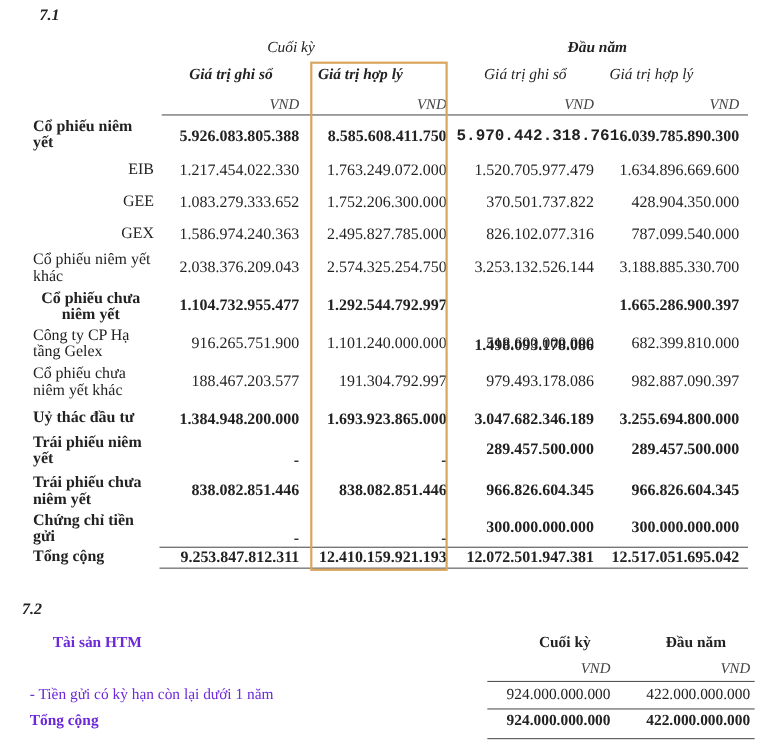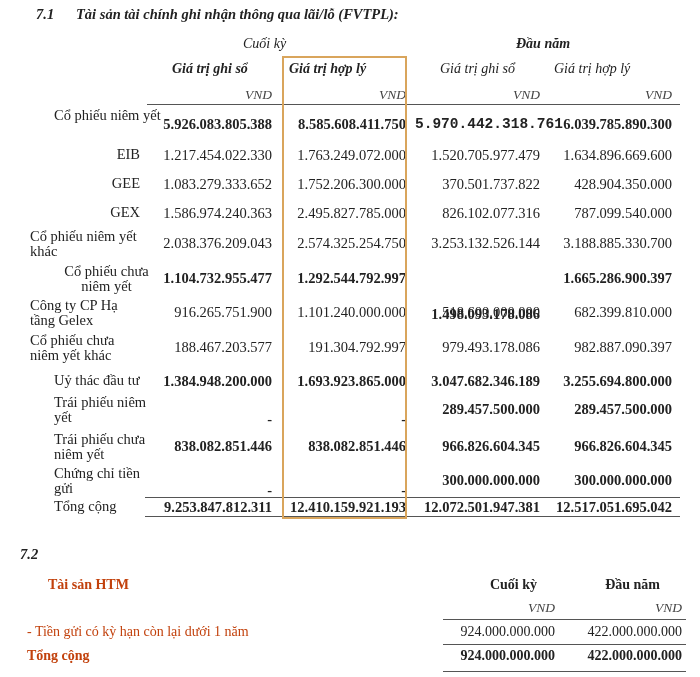--- a/index.html
+++ b/index.html
@@ -13,46 +13,45 @@
       font-style: italic; font-weight: bold; font-size: 14.5px; color: #222;
     }
     .hdr-italic { font-style: italic; font-size: 14px; color: #222; }
     .hdr-bold-italic { font-style: italic; font-weight: bold; font-size: 14px; color: #222; }
     .vnd { font-style: italic; font-size: 13.5px; color: #444; text-align: right; }
     .rule { position: absolute; height: 0; border-top: 1.5px solid #555; }
     .row { position: absolute; left: 0; width: 700px; }
     .label {
       position: absolute; left: 30px; width: 120px; font-size: 14.5px; line-height: 15px; color: #222;
     }
-    .label.bold { font-weight: normal; margin-left: 24px; }
+    .label.bold { font-weight: bold; }
     .label.indent-right { text-align: right; width: 110px; left: 30px; }
     .num {
       position: absolute; text-align: right; font-size: 14.5px; color: #222; white-space: nowrap;
     }
     .num.bold { font-weight: bold; }
     .c1 { left: 140px; width: 132px; }
     .c2 { left: 280px; width: 126px; }
     .c3 { left: 415px; width: 125px; }
     .c4 { left: 548px; width: 124px; }
     .highlight-box {
       position: absolute; left: 282px; top: 56px; width: 125px; height: 463px;
       border: 2.5px solid #d9a55c; box-sizing: border-box;
     }
-    .t2-label { position: absolute; font-size: 14px; color: #c2410c; }
+    .t2-label { position: absolute; font-size: 14px; color: #6d28d9; }
     .t2-num { position: absolute; text-align: right; font-size: 14px; color: #222; white-space: nowrap; }
     .t2-num.bold { font-weight: bold; }
     .t2c1 { left: 430px; width: 125px; }
     .t2c2 { left: 560px; width: 122px; }
   </style>
 </head>
 <body>
 
 <div class="abs section-title" style="left:36px; top:6px; width:660px;">
   <span>7.1</span>
-  <span style="position:absolute; left:40px; white-space:nowrap;">Tài sản tài chính ghi nhận thông qua lãi/lỗ (FVTPL):</span>
 </div>
 
 <div class="abs hdr-italic" style="left:243px; top:36px;">Cuối kỳ</div>
 <div class="abs hdr-italic" style="left:516px; top:36px; font-weight:bold;">Đầu năm</div>
 
 <div class="abs hdr-bold-italic" style="left:172px; top:61px;">Giá trị ghi sổ</div>
 <div class="abs hdr-bold-italic" style="left:289px; top:61px;">Giá trị hợp lý</div>
 <div class="abs hdr-italic" style="left:440px; top:61px;">Giá trị ghi sổ</div>
 <div class="abs hdr-italic" style="left:554px; top:61px;">Giá trị hợp lý</div>
 

